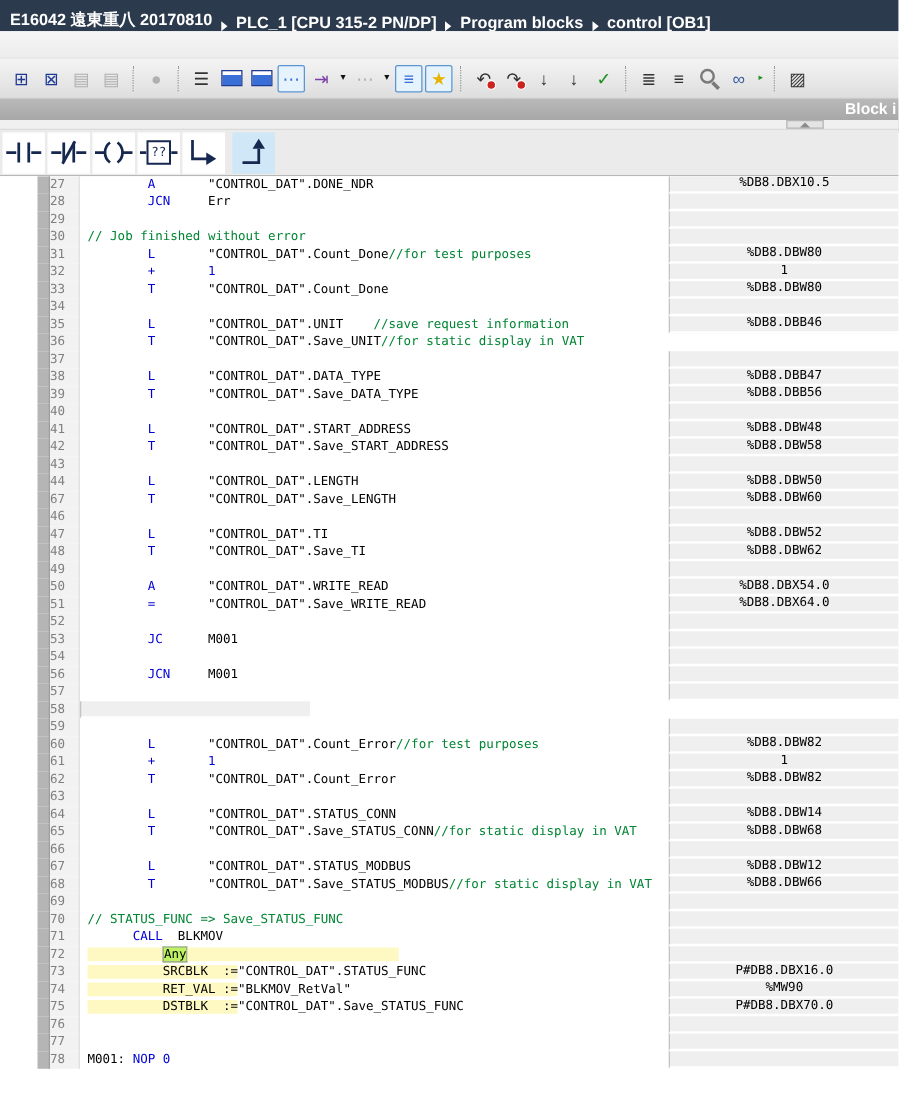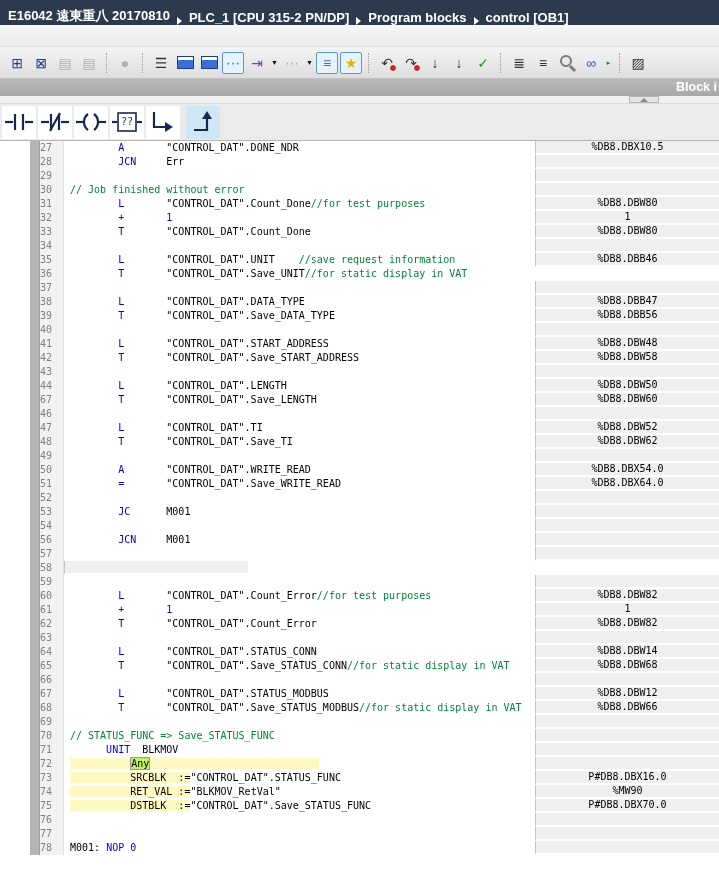--- a/index.html
+++ b/index.html
@@ -488,21 +488,21 @@
           <div class="gmargin"></div>
           <div class="gstrip"></div>
           <div class="lnum">70</div>
           <div class="lcode"><span class="sg-cm">// STATUS_FUNC =&gt; Save_STATUS_FUNC</span></div>
           <div class="laddr"></div>
         </div>
         <div class="crow">
           <div class="gmargin"></div>
           <div class="gstrip"></div>
           <div class="lnum">71</div>
-          <div class="lcode"><span class="sg-kw">      UNIT</span><span class="sg-op">  BLKMOV</span></div>
+          <div class="lcode"><span class="sg-kw">      CALL</span><span class="sg-op">  BLKMOV</span></div>
           <div class="laddr"></div>
         </div>
         <div class="crow">
           <div class="gmargin"></div>
           <div class="gstrip"></div>
           <div class="lnum">72</div>
           <div class="lcode"><span class="sg-pg">          </span><span class="sg-inset">Any</span><span class="sg-pg">                            </span></div>
           <div class="laddr"></div>
         </div>
         <div class="crow">

